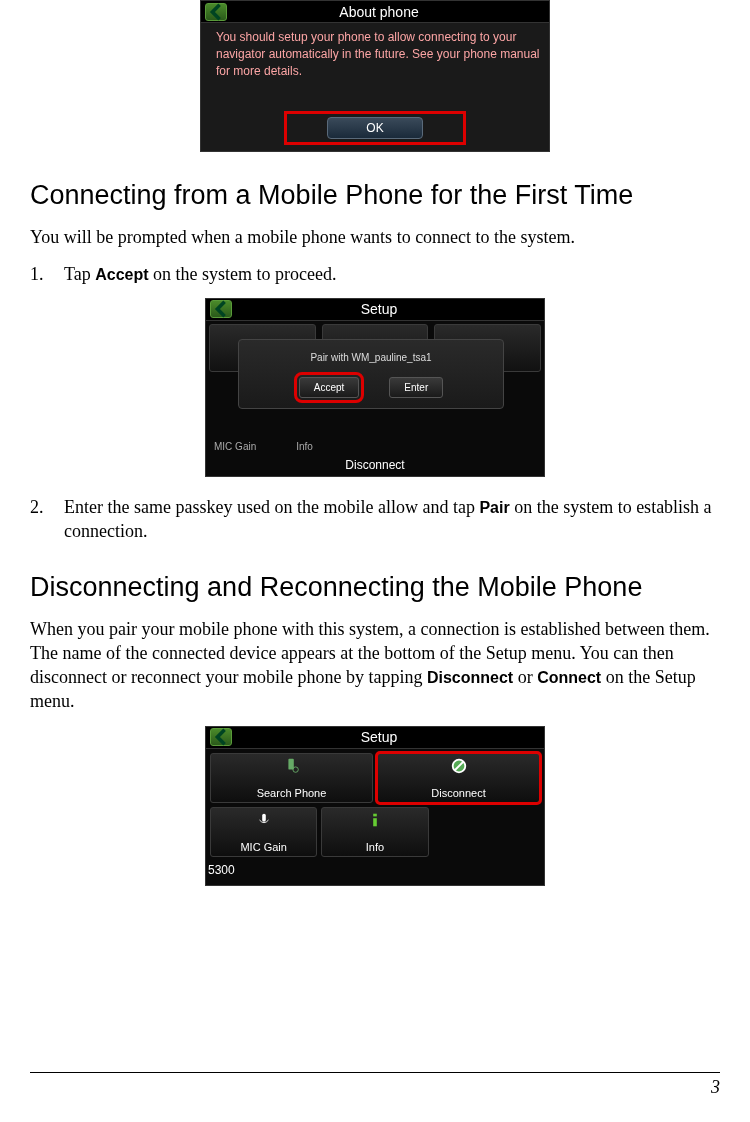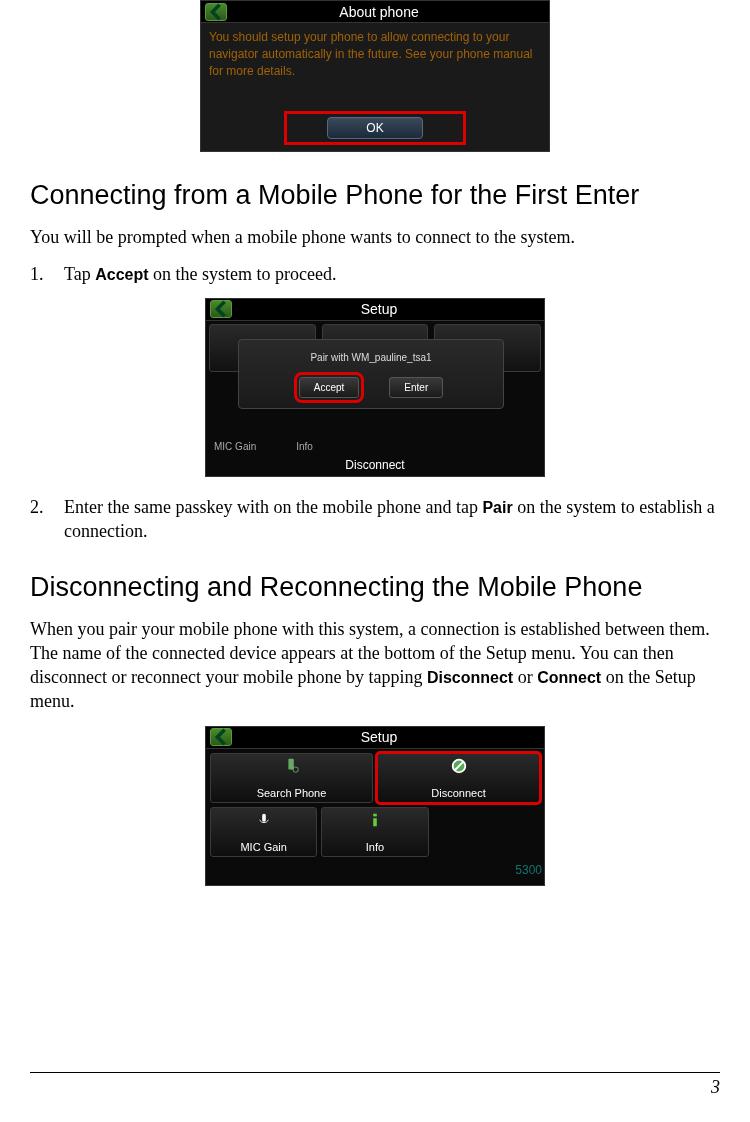--- a/index.html
+++ b/index.html
@@ -41,23 +41,23 @@
     }
     .titlebar-text {
       flex: 1;
       text-align: center;
       font-size: 14px;
       color: #fff;
       margin-right: 22px;
     }
     .screen1 { width: 350px; }
     .screen1-body {
-      padding: 6px 8px 12px 8px;
+      padding: 6px 8px 12px 15px;
       font-size: 12px;
-      color: #a16207;
+      color: #fca5a5;
       line-height: 1.4;
     }
     .ok-button-wrap {
       margin: 20px auto 6px auto;
       text-align: center;
     }
     .ok-button-highlight {
       border: 3px solid #d00;
       display: inline-block;
       padding: 3px 40px;
@@ -170,22 +170,22 @@
       align-items: center;
       justify-content: center;
       font-size: 11px;
       color: #fff;
       gap: 12px;
       position: relative;
     }
     .s3-btn.highlighted { outline: 3px solid #d00; outline-offset: -1px; }
     .icon-mini { width: 18px; height: 18px; display: block; }
     .s3-bottom {
-      text-align: right;
-      color: #0f766e;
+      text-align: left;
+      color: #ffffff;
       font-size: 12px;
       padding: 4px 0 6px 0;
     }
     .page-footer {
       position: absolute;
       left: 30px;
       right: 30px;
       bottom: 24px;
       border-top: 1px solid #000;
       padding-top: 4px;
@@ -207,21 +207,21 @@
     <div class="titlebar-text">About phone</div>
   </div>
   <div class="screen1-body">You should setup your phone to allow connecting to your navigator automatically in the future. See your phone manual for more details.</div>
   <div class="ok-button-wrap">
     <div class="ok-button-highlight">
       <div class="ok-button">OK</div>
     </div>
   </div>
 </div>
 
-<h1 class="section-heading">Connecting from a Mobile Phone for the First Enter</h1>
+<h1 class="section-heading">Connecting from a Mobile Phone for the First Time</h1>
 <p class="body-text">You will be prompted when a mobile phone wants to connect to the system.</p>
 
 <div class="ol-item">
   <div class="ol-num">1.</div>
   <div class="ol-text">
     <span>Tap </span><span class="bold-ui">Accept</span><span> on the system to proceed.</span>
   </div>
 </div>
 
 <div class="device-screen screen2" style="margin-top:6px;margin-bottom:18px;">
@@ -250,21 +250,21 @@
         <div class="dialog-btn highlighted">Accept</div>
         <div class="dialog-btn">Enter</div>
       </div>
     </div>
   </div>
 </div>
 
 <div class="ol-item">
   <div class="ol-num">2.</div>
   <div class="ol-text">
-    <span>Enter the same passkey with on the mobile phone and tap </span><span class="bold-ui">Pair</span><span> on the system to establish a connection.</span>
+    <span>Enter the same passkey used on the mobile allow and tap </span><span class="bold-ui">Pair</span><span> on the system to establish a connection.</span>
   </div>
 </div>
 
 <h1 class="section-heading">Disconnecting and Reconnecting the Mobile Phone</h1>
 <p class="body-text">
   <span>When you pair your mobile phone with this system, a connection is established between them. The name of the connected device appears at the bottom of the Setup menu. You can then disconnect or reconnect your mobile phone by tapping </span><span class="bold-ui">Disconnect</span><span> or </span><span class="bold-ui">Connect</span><span> on the Setup menu.</span>
 </p>
 
 <div class="device-screen screen3" style="margin-top:6px;">
   <div class="device-titlebar">

